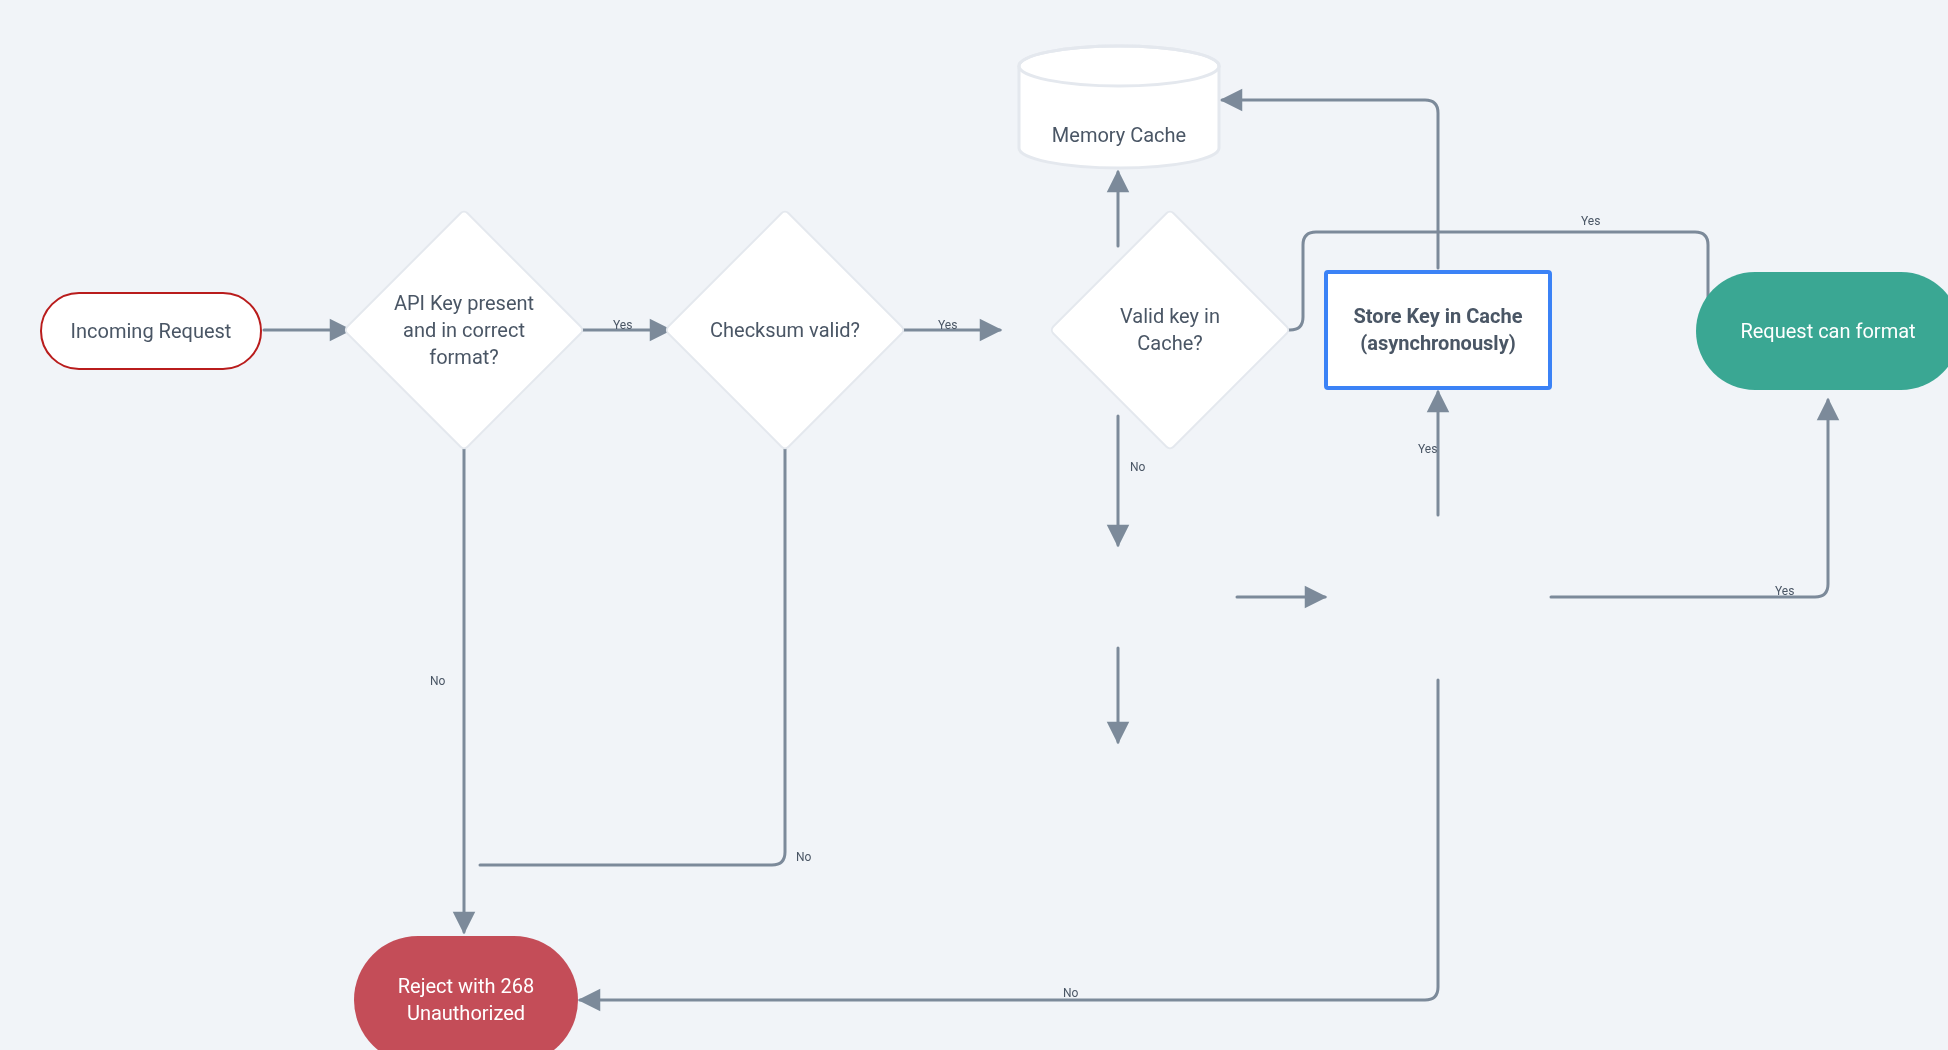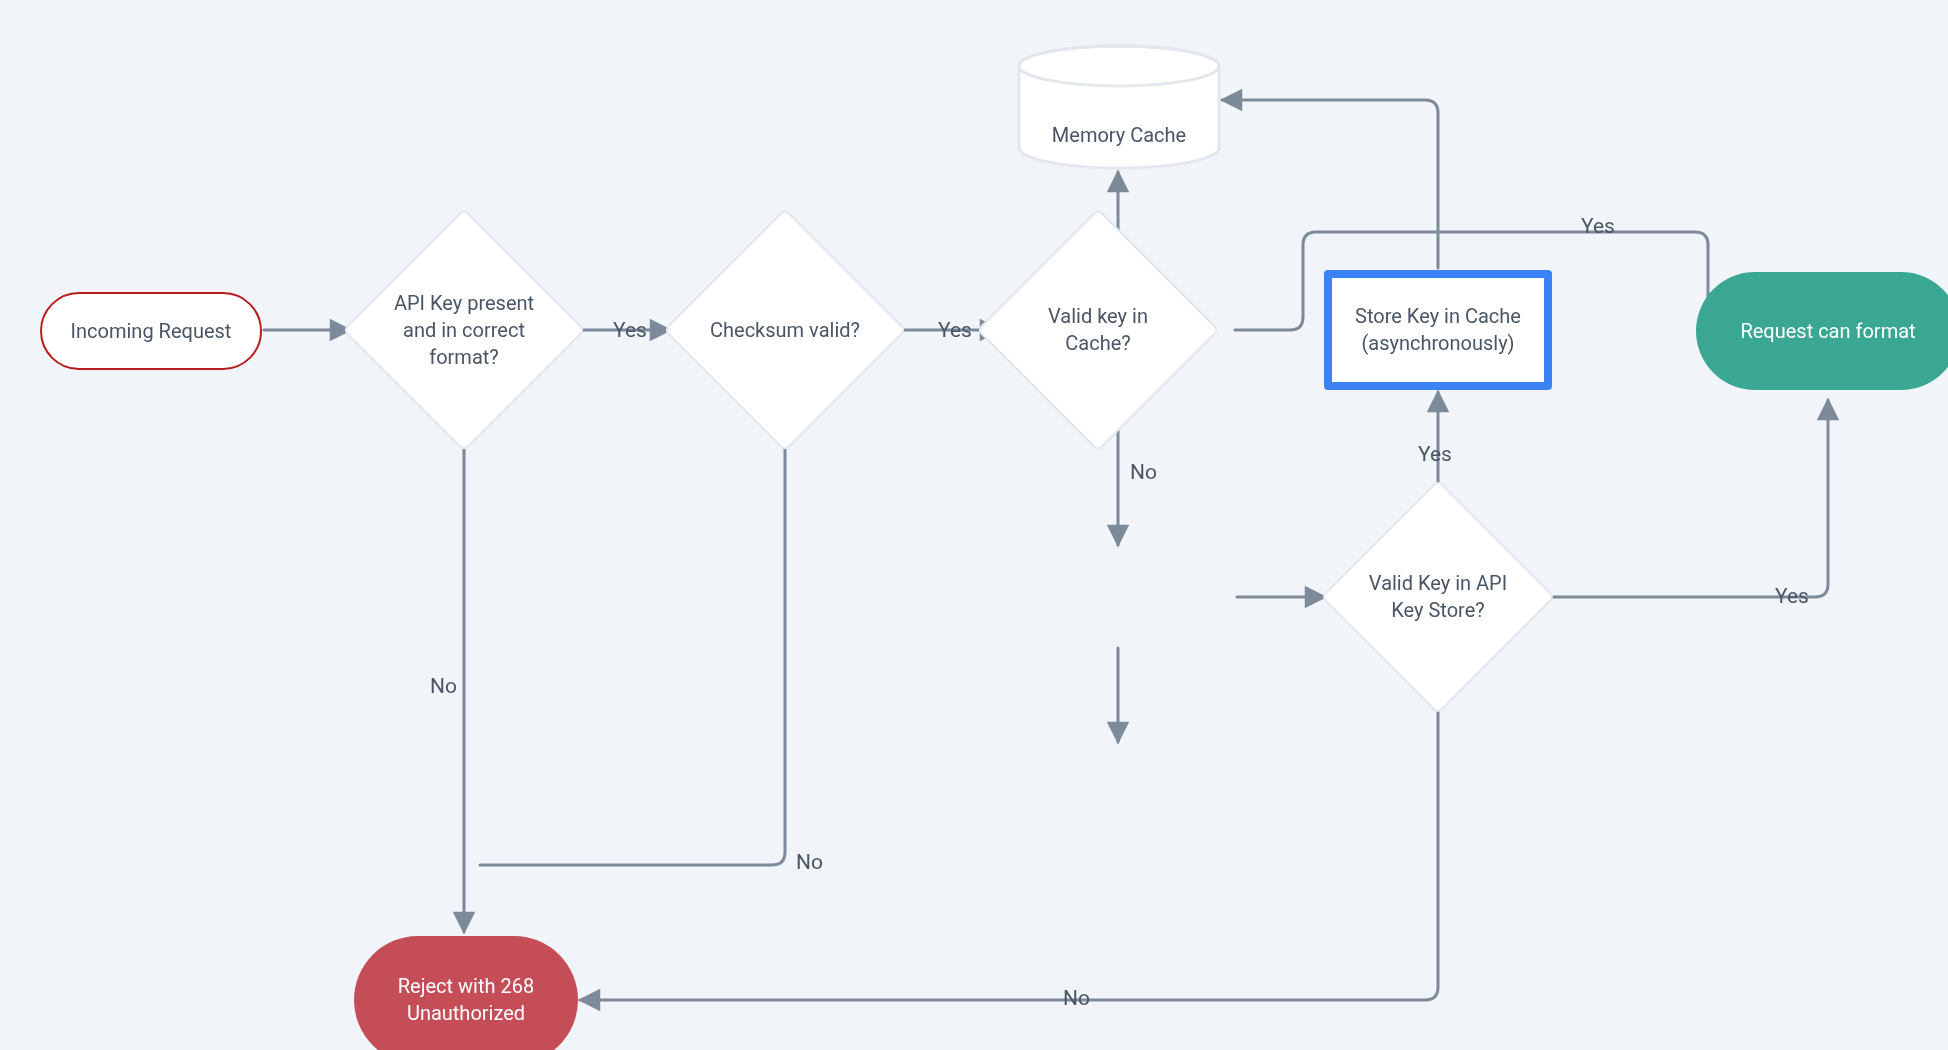--- a/index.html
+++ b/index.html
@@ -30,22 +30,23 @@
     color:#4a5665;
     background:#ffffff;
     box-sizing:border-box;
   }
   .node .inner{padding:6px 10px;}
   .pill{
     border:2px solid #b91c1c;
     border-radius:999px;
   }
   .rect{
-    border:8px solid #3b82f6;
+    border:4px solid #3b82f6;
     border-radius:4px;
+    font-weight:bold;
   }
   .term-red{
     background:#c44d58;
     color:#fff;
     border:none;
     border-radius:999px;
   }
   .term-green{
     background:#3aa793;
     color:#fff;
@@ -72,21 +73,21 @@
     font-size:20px;
   }
   .cyl{
     background:transparent;
     border:none;
   }
   .cyl svg{position:absolute;left:0;top:0;}
   .cyl .inner{position:relative;z-index:1;padding-top:14px;margin-top:48px;}
   .edge-label{
     position:absolute;
-    font-size:21px;
+    font-size:12px;
     color:#4a5665;
     background:transparent;
     white-space:nowrap;
   }
 </style>
 </head>
 <body>
 
 <div class="canvas">
 
@@ -135,21 +136,21 @@
   <div class="node decision" style="left:699px;top:244px;width:172px;height:172px;">
     <div class="diamond"></div>
     <div class="inner">Checksum valid?</div>
   </div>
 
   <div class="node decision" style="left:378px;top:244px;width:172px;height:172px;">
     <div class="diamond"></div>
     <div class="inner">API Key present and in correct format?</div>
   </div>
 
-  <div class="node decision" style="left:1012px;top:244px;width:172px;height:172px;">
+  <div class="node decision" style="left:1084px;top:244px;width:172px;height:172px;">
     <div class="diamond"></div>
     <div class="inner">Valid key in Cache?</div>
   </div>
 
   <div class="node cyl" style="left:1015px;top:42px;width:208px;height:130px;">
     <svg width="208" height="130" viewBox="0 0 208 130">
       <ellipse cx="104" cy="24" rx="100" ry="20" fill="#ffffff" stroke="#e4e8ee" stroke-width="3"></ellipse>
       <path d="M4,24 L4,106 A100,20 0 0 0 204,106 L204,24" fill="#ffffff" stroke="#e4e8ee" stroke-width="3"></path>
       <ellipse cx="104" cy="24" rx="100" ry="20" fill="none" stroke="#e4e8ee" stroke-width="3"></ellipse>
     </svg>
@@ -159,24 +160,20 @@
   <div class="node rect" style="left:1324px;top:270px;width:228px;height:120px;">
     <div class="inner">Store Key in Cache (asynchronously)</div>
   </div>
 
   <div class="node term-green" style="left:1696px;top:272px;width:264px;height:118px;">
     <div class="inner">Request can format</div>
   </div>
 
 
 
-  <div class="node decision" style="left:1355px;top:514px;width:166px;height:166px;">
-    <div class="diamond"></div>
-    <div class="inner">Valid Key in API Key Store?</div>
-  </div>
 
   <div class="node term-red" style="left:354px;top:936px;width:224px;height:128px;font-size:20px;">
     <div class="inner">Reject with 268 Unauthorized</div>
   </div>
 
   <div class="edge-label" style="left:613px;top:318px;">Yes</div>
   <div class="edge-label" style="left:938px;top:318px;">Yes</div>
   <div class="edge-label" style="left:1130px;top:460px;">No</div>
   <div class="edge-label" style="left:1581px;top:214px;">Yes</div>
   <div class="edge-label" style="left:1418px;top:442px;">Yes</div>

